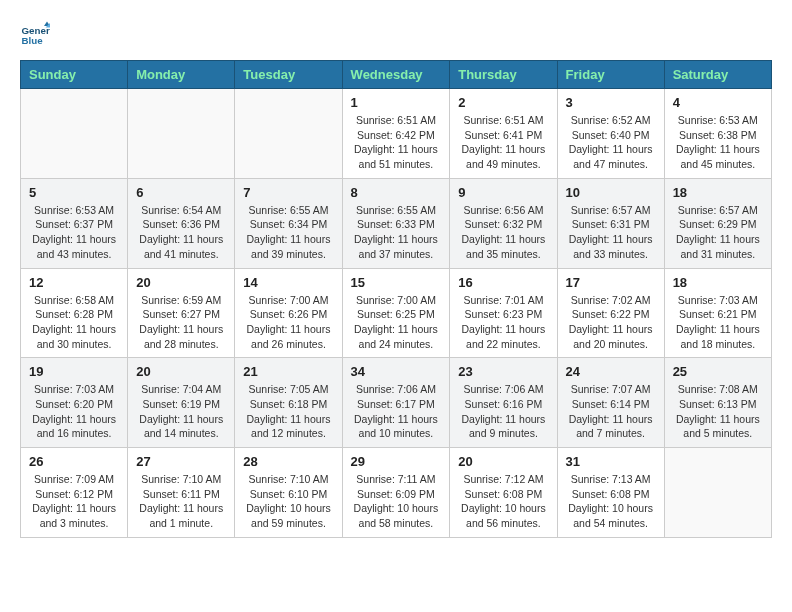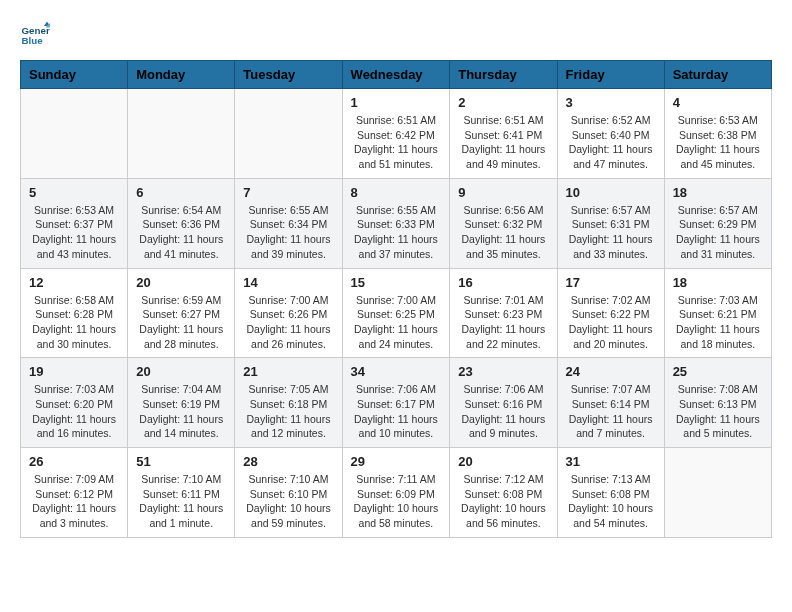--- a/index.html
+++ b/index.html
@@ -37,21 +37,21 @@
       font-size: 15px;
       color: #444;
     }
     .calendar {
       width: 100%;
       border-collapse: collapse;
       border: 1px solid #ccc;
     }
     .calendar th {
       background-color: #2471a3;
-      color: #000000;
+      color: #86efac;
       font-size: 13px;
       font-weight: bold;
       padding: 6px 8px;
       text-align: left;
       border: 1px solid #1a5276;
     }
     .calendar td {
       vertical-align: top;
       padding: 6px 8px;
       border: 1px solid #ccc;
@@ -221,21 +221,21 @@
           <div class="day-number">25</div>
           <div class="day-info">Sunrise: 7:08 AM<br>Sunset: 6:13 PM<br>Daylight: 11 hours and 5 minutes.</div>
         </td>
       </tr>
       <tr>
         <td>
           <div class="day-number">26</div>
           <div class="day-info">Sunrise: 7:09 AM<br>Sunset: 6:12 PM<br>Daylight: 11 hours and 3 minutes.</div>
         </td>
         <td>
-          <div class="day-number">51</div>
+          <div class="day-number">27</div>
           <div class="day-info">Sunrise: 7:10 AM<br>Sunset: 6:11 PM<br>Daylight: 11 hours and 1 minute.</div>
         </td>
         <td>
           <div class="day-number">28</div>
           <div class="day-info">Sunrise: 7:10 AM<br>Sunset: 6:10 PM<br>Daylight: 10 hours and 59 minutes.</div>
         </td>
         <td>
           <div class="day-number">29</div>
           <div class="day-info">Sunrise: 7:11 AM<br>Sunset: 6:09 PM<br>Daylight: 10 hours and 58 minutes.</div>
         </td>

